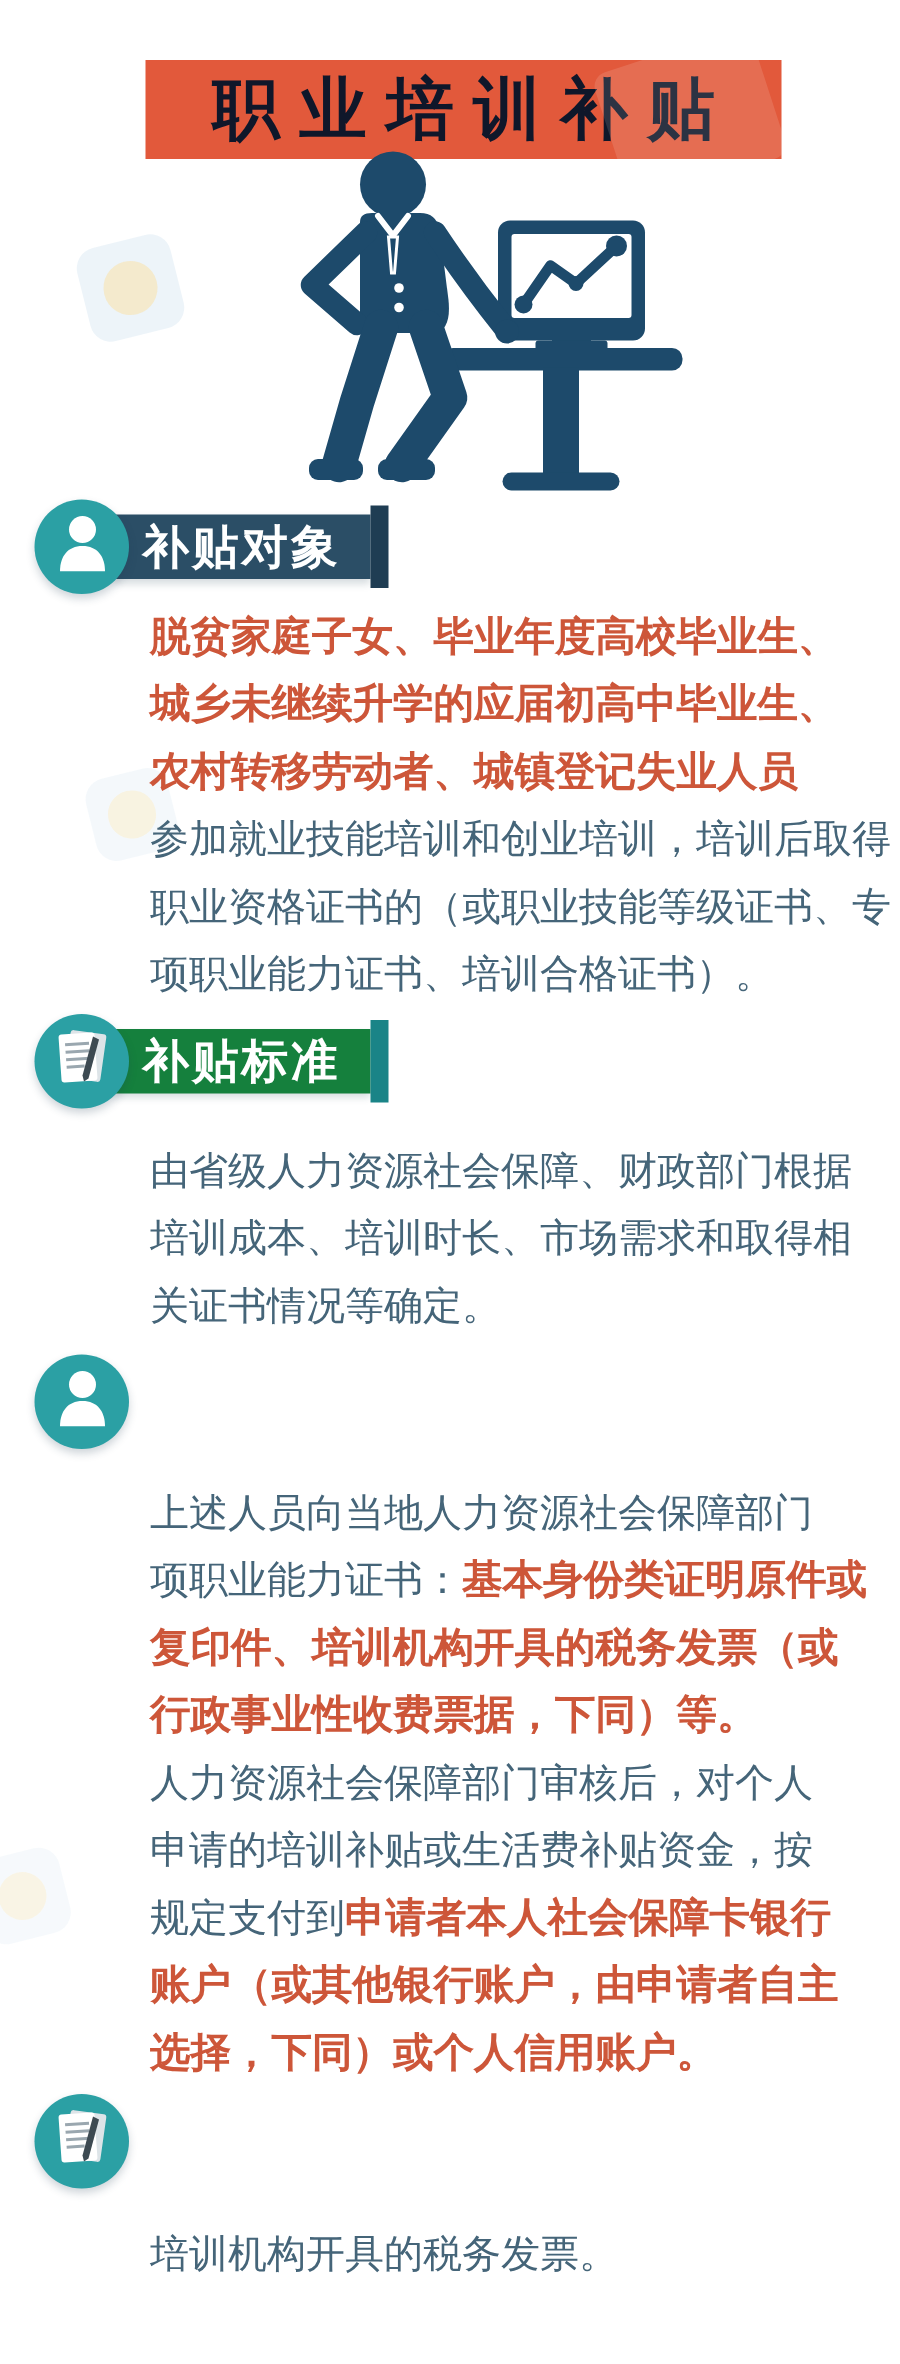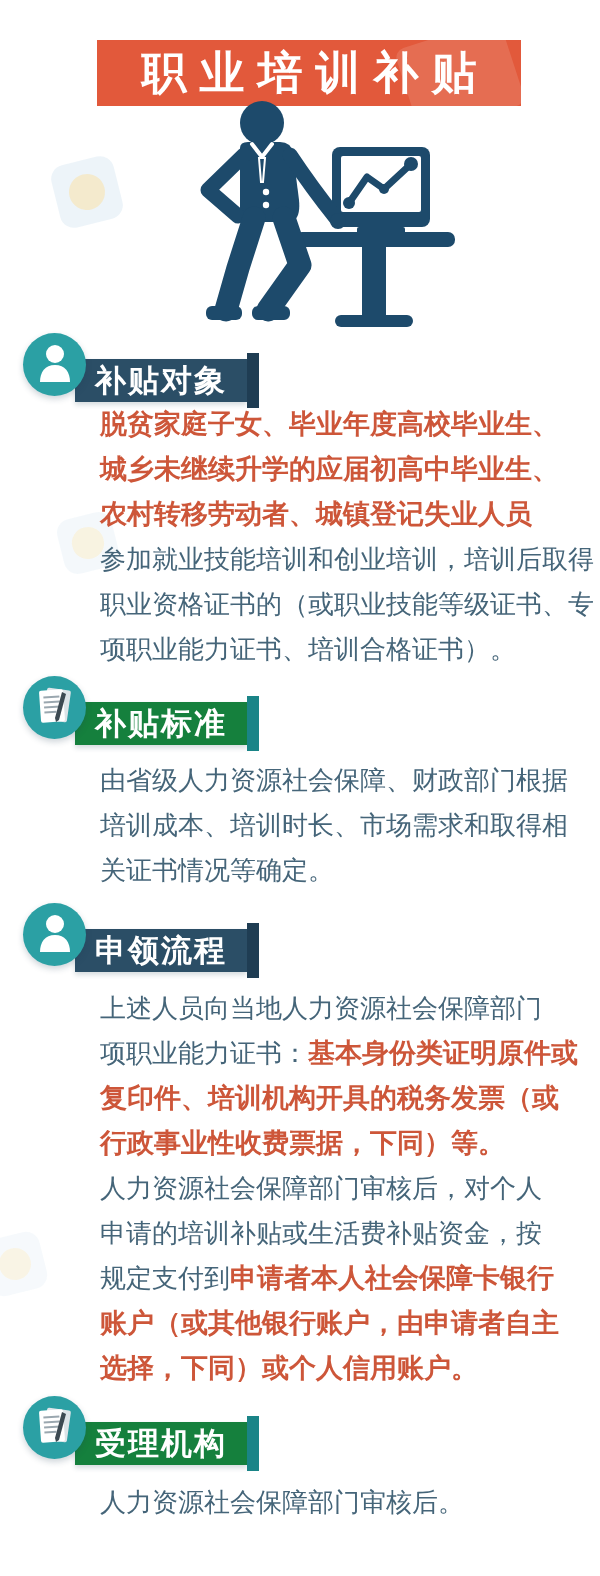--- a/index.html
+++ b/index.html
@@ -9,42 +9,42 @@
     font-family:"Liberation Sans","DejaVu Sans",sans-serif;
   }
   
   .banner{
     position:absolute;left:97px;top:40px;width:424px;height:66px;
     background:#E2593B;display:flex;align-items:center;justify-content:center;
     overflow:hidden;
   }
   .banner-title{
     font-family:Liberation Sans, sans-serif;
-    font-weight:700;font-size:45px;color:#ffffff;
+    font-weight:700;font-size:45px;color:#0f172a;
     letter-spacing:13px;text-indent:13px;white-space:nowrap;
   }
   .banner-wm{
     position:absolute;right:6px;top:-8px;width:110px;height:90px;
     background:rgba(255,255,255,.12);transform:rotate(-18deg);border-radius:10px;
   }
   
   .wm{
     position:absolute;border-radius:14px;transform:rotate(-14deg);
     background:rgba(215,230,242,.45);
   }
   .wm::after{
     content:"";position:absolute;left:22%;top:22%;width:56%;height:56%;
     border-radius:50%;background:rgba(250,226,170,.55);
   }
   
   .hero{position:absolute;left:140px;top:100px;width:330px;height:235px;}
   
   .sec-header{position:absolute;left:23px;width:260px;height:66px;}
   .ribbon{
-    position:absolute;left:52px;top:26px;width:172px;height:43px;
+    position:absolute;left:52px;top:10px;width:172px;height:43px;
     display:flex;align-items:flex-end;justify-content:center;
     box-shadow:0 3px 5px rgba(30,60,80,.18);
   }
   .ribbon.navy{background:#2B4E66;}
   .ribbon.teal{background:#15803d;}
   .ribbon-end{position:absolute;right:-12px;top:-6px;width:12px;height:55px;}
   .navy .ribbon-end{background:#1F3D53;}
   .teal .ribbon-end{background:#1A8487;}
   .ribbon-title{color:#ffffff;font-size:31px;font-weight:700;letter-spacing:2px;white-space:nowrap;}
   .badge-circle{
@@ -155,24 +155,20 @@
     </div>
   </div>
 
   <div class="body-block" style="top:758px;">
     <p><span>由省级人力资源社会保障、财政部门根据
 培训成本、培训时长、市场需求和取得相
 关证书情况等确定。</span></p>
   </div>
 
   <div class="sec-header" style="top:903px;">
-    <div class="ribbon navy">
-      <span class="ribbon-title">申领流程</span>
-      <div class="ribbon-end"></div>
-    </div>
     <div class="badge-circle">
       <span>
         <svg width="36" height="38" viewBox="0 0 36 38">
             <circle cx="18" cy="10" r="9" fill="#fff"></circle>
             <path d="M18,21 C8,21 3,28 3,38 L33,38 C33,28 28,21 18,21 Z" fill="#fff"></path>
           </svg>
       </span>
     </div>
   </div>
 
@@ -182,38 +178,34 @@
 复印件、培训机构开具的税务发票（或
 行政事业性收费票据，下同）等。</span></p>
     <p><span>人力资源社会保障部门审核后，对个人
 申请的培训补贴或生活费补贴资金，按
 规定支付到</span><span class="hl">申请者本人社会保障卡银行
 账户（或其他银行账户，由申请者自主
 选择，下同）或个人信用账户。</span></p>
   </div>
 
   <div class="sec-header" style="top:1396px;">
-    <div class="ribbon teal">
-      <span class="ribbon-title">受理机构</span>
-      <div class="ribbon-end"></div>
-    </div>
     <div class="badge-circle">
       <span>
         <svg width="40" height="40" viewBox="0 0 40 40">
           <rect x="10" y="3" width="24" height="32" rx="2" fill="#dde4e8" transform="rotate(8 22 19)"></rect>
           <rect x="5" y="4" width="24" height="32" rx="2" fill="#ffffff" transform="rotate(-4 17 20)"></rect>
           <g stroke="#9aa7af" stroke-width="2" transform="rotate(-4 17 20)">
             <line x1="9" y1="11" x2="25" y2="11"></line>
               <line x1="9" y1="16" x2="25" y2="16"></line>
             <line x1="9" y1="21" x2="25" y2="21"></line>
               <line x1="9" y1="26" x2="21" y2="26"></line>
           </g>
           <path d="M27,6 L31,8 L24,34 L21,36 L20,32 Z" fill="#3d4a52"></path>
         </svg>
       </span>
     </div>
   </div>
 
   <div class="body-block" style="top:1480px;">
-    <p><span>人力资源社会保障部门审核后。</span></p>
+    <p><span>培训机构开具的税务发票。</span></p>
   </div>
 
 </div>
 
 </body></html>

